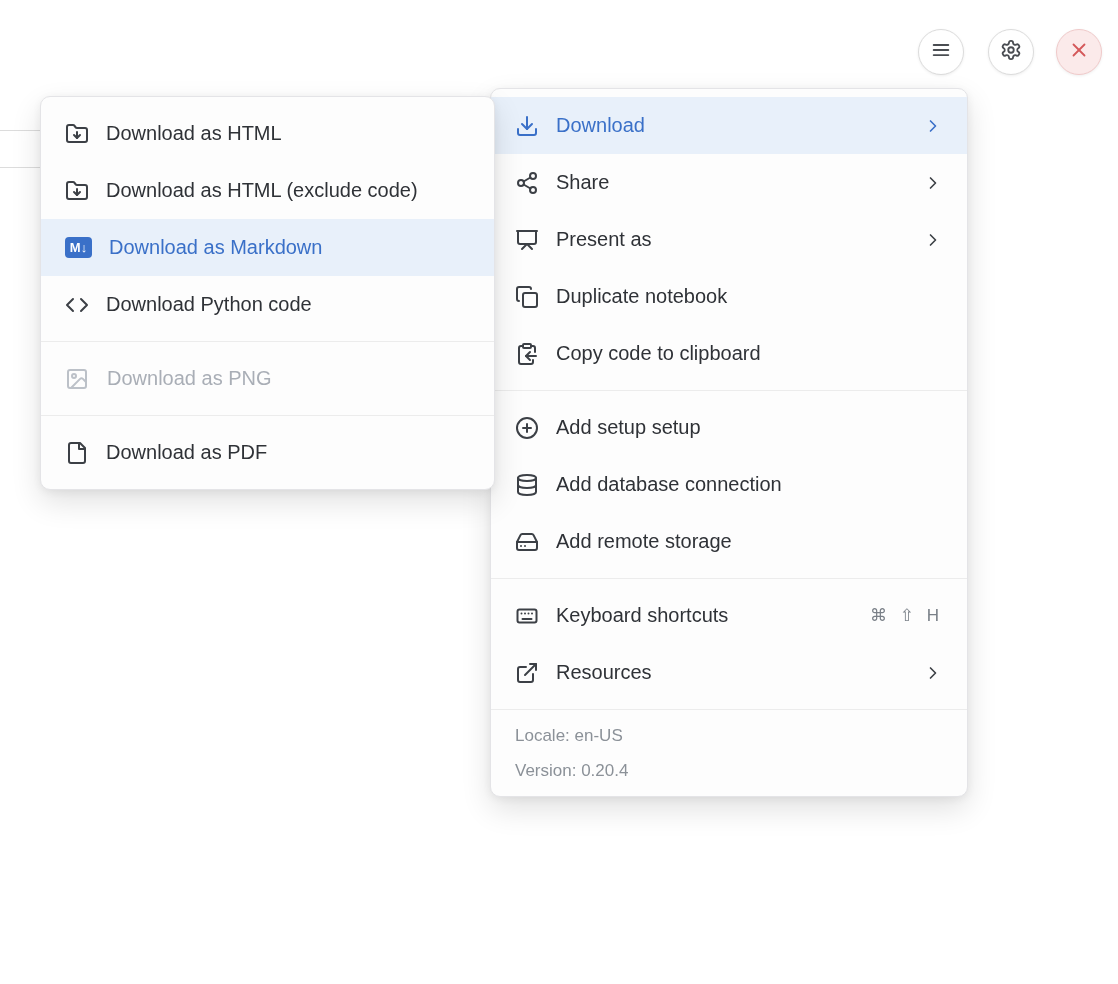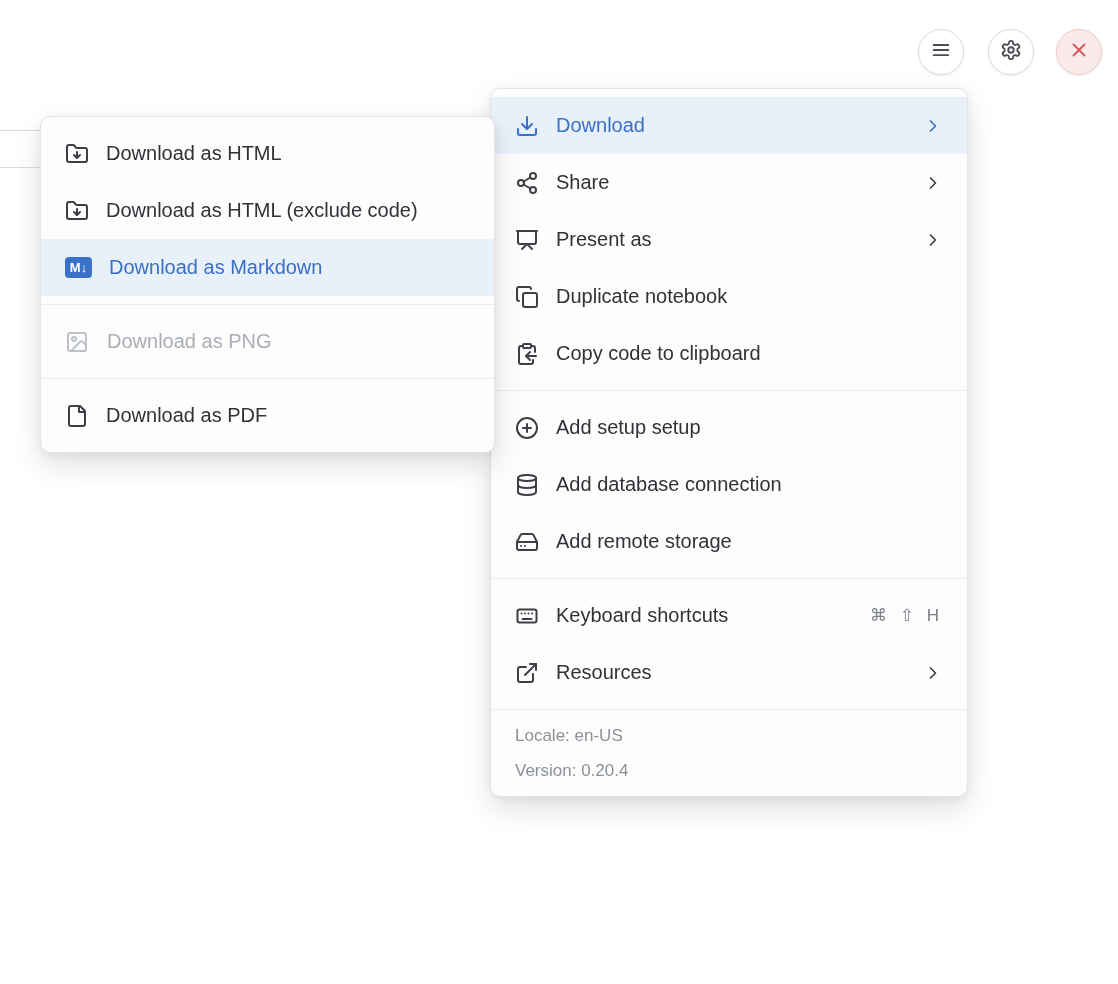--- a/index.html
+++ b/index.html
@@ -34,21 +34,21 @@
   .round-btn.menu-btn{left:918px;top:29px;}
   .round-btn.settings-btn{left:988px;top:29px;}
   .round-btn.close-btn{left:1056px;top:29px;background:var(--danger-bg);
     border-color:var(--danger-border);color:var(--danger);}
 
   
   .menu{position:absolute;background:var(--panel-bg);border:1px solid var(--border);
     border-radius:10px;box-shadow:0 12px 30px rgba(0,0,0,.12),0 2px 8px rgba(0,0,0,.06);
     padding:8px 0;}
   .main-menu{left:490px;top:88px;width:478px;z-index:5;}
-  .submenu{left:40px;top:96px;width:455px;z-index:10;margin-top:20px;}
+  .submenu{left:40px;top:96px;width:455px;z-index:10;}
 
   .menu-item{display:flex;align-items:center;gap:17px;height:57px;padding:0 24px;
     font-size:20px;color:var(--text);cursor:pointer;}
   .menu-item .icon{flex:0 0 auto;display:flex;align-items:center;justify-content:center;color:var(--icon);}
   .menu-item .icon svg{width:24px;height:24px;}
   .menu-item .label{flex:1 1 auto;white-space:nowrap;}
   .menu-item .chevron{flex:0 0 auto;display:flex;align-items:center;color:#3c4046;}
   .menu-item .chevron svg{width:20px;height:20px;}
   .menu-item .shortcut{flex:0 0 auto;color:#7a8088;font-size:17px;letter-spacing:4px;}
   .menu-item.active{background:var(--accent-bg);color:var(--accent);}
@@ -277,20 +277,29 @@
       <span class="label">Download as HTML (exclude code)</span>
     </div>
 
     <div class="menu-item active">
       <span class="icon">
         <span class="md-badge">M↓</span>
       </span>
       <span class="label">Download as Markdown</span>
     </div>
 
+    <div class="menu-item">
+      <span class="icon">
+        <svg viewBox="0 0 24 24">
+            <polyline points="16 18 22 12 16 6"></polyline>
+            <polyline points="8 6 2 12 8 18"></polyline>
+          </svg>
+      </span>
+      <span class="label">Download Python code</span>
+    </div>
 
     <div class="separator"></div>
 
     <div class="menu-item disabled">
       <span class="icon">
         <svg viewBox="0 0 24 24">
             <rect x="3" y="3" width="18" height="18" rx="2"></rect>
             <circle cx="9" cy="9" r="2"></circle>
             <path d="m21 15-3.086-3.086a2 2 0 0 0-2.828 0L6 21"></path>
           </svg>

